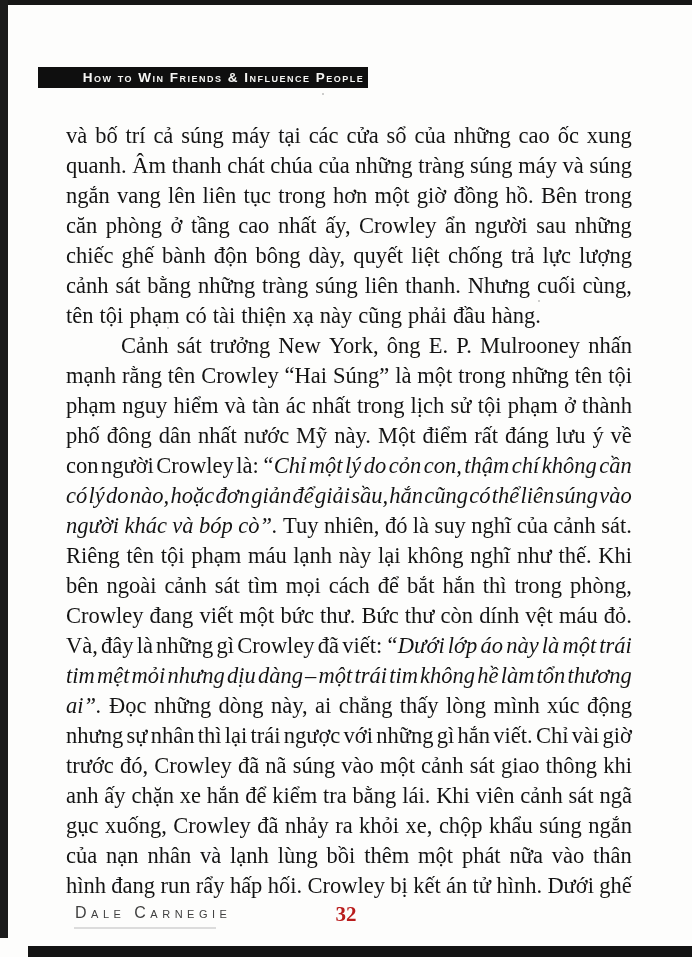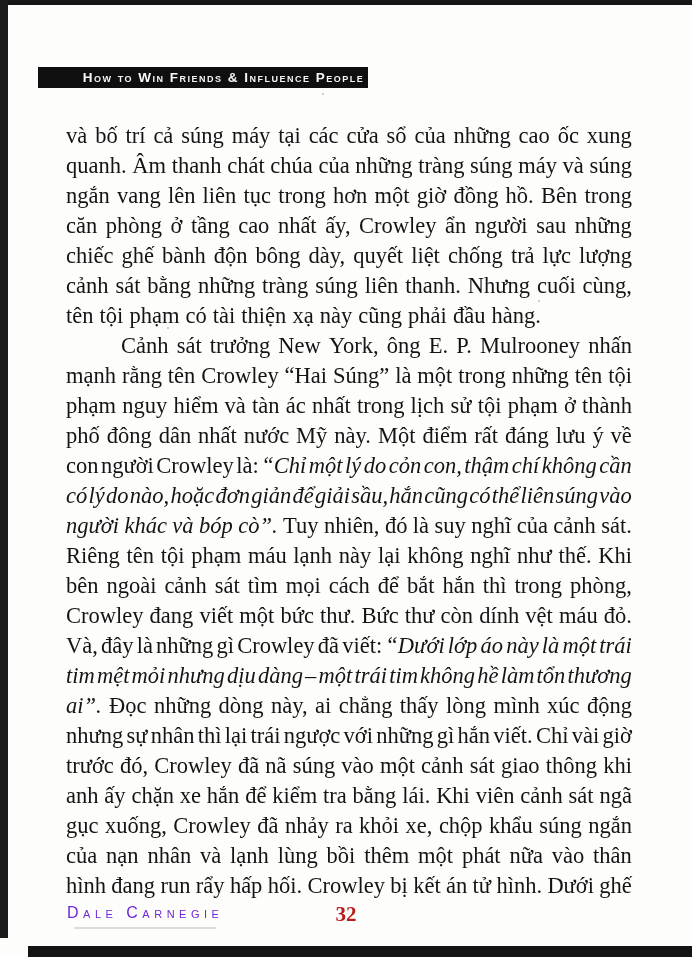--- a/index.html
+++ b/index.html
@@ -46,27 +46,27 @@
     font-size: 22.5px;
     white-space: nowrap;
   }
   .line.flush { justify-content: flex-start; }
   .line.flush .word { margin-right: 0.27em; }
   .line.first-indent { padding-left: 55px; }
   .word.it { font-style: italic; }
 
   
   .footer-author {
-    position: absolute; left: 67px; top: 904px;
+    position: absolute; left: 75px; top: 904px;
     font-family: "Liberation Sans", "DejaVu Sans", sans-serif;
     font-variant: small-caps;
     font-weight: 400;
     font-size: 16px;
     letter-spacing: 4.5px;
-    color: #6d28d9;
+    color: #404040;
     white-space: nowrap;
   }
   .footer-page {
     position: absolute; left: 321px; top: 902px; width: 50px;
     text-align: center;
     font-family: "Liberation Serif", "DejaVu Serif", serif;
     font-weight: 700;
     font-size: 21px;
     color: #b91c1c;
   }

